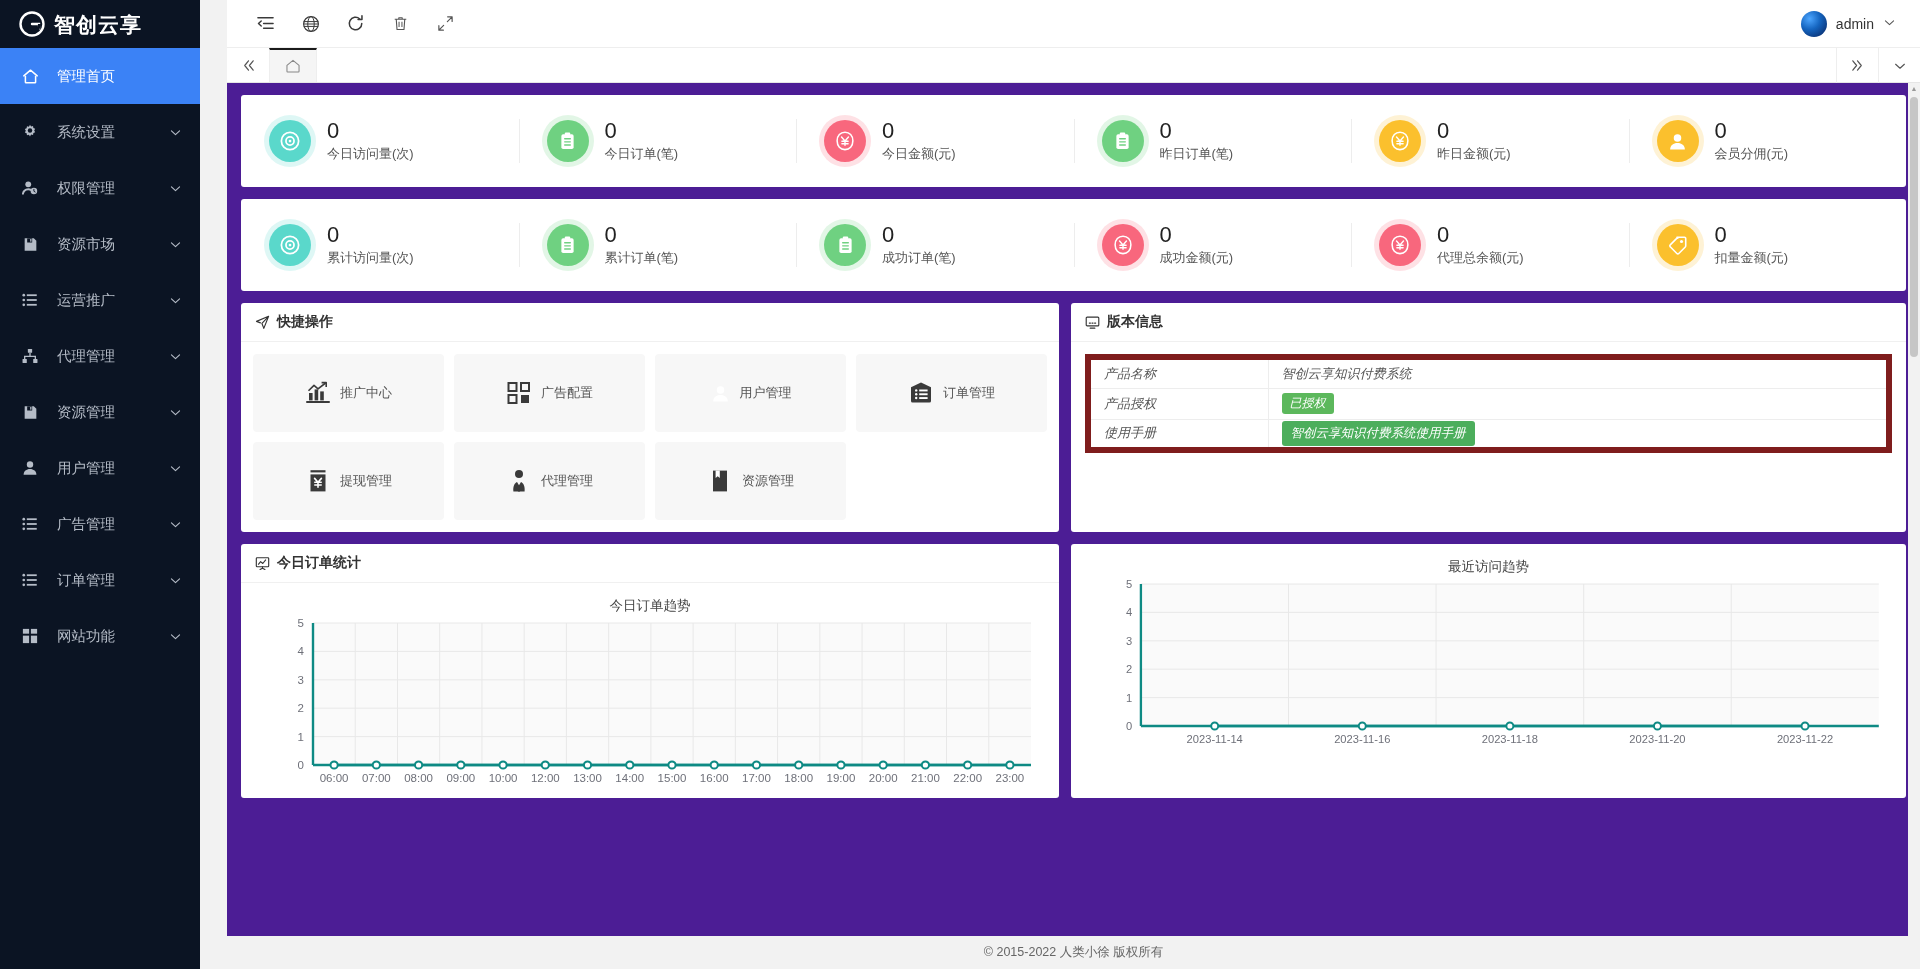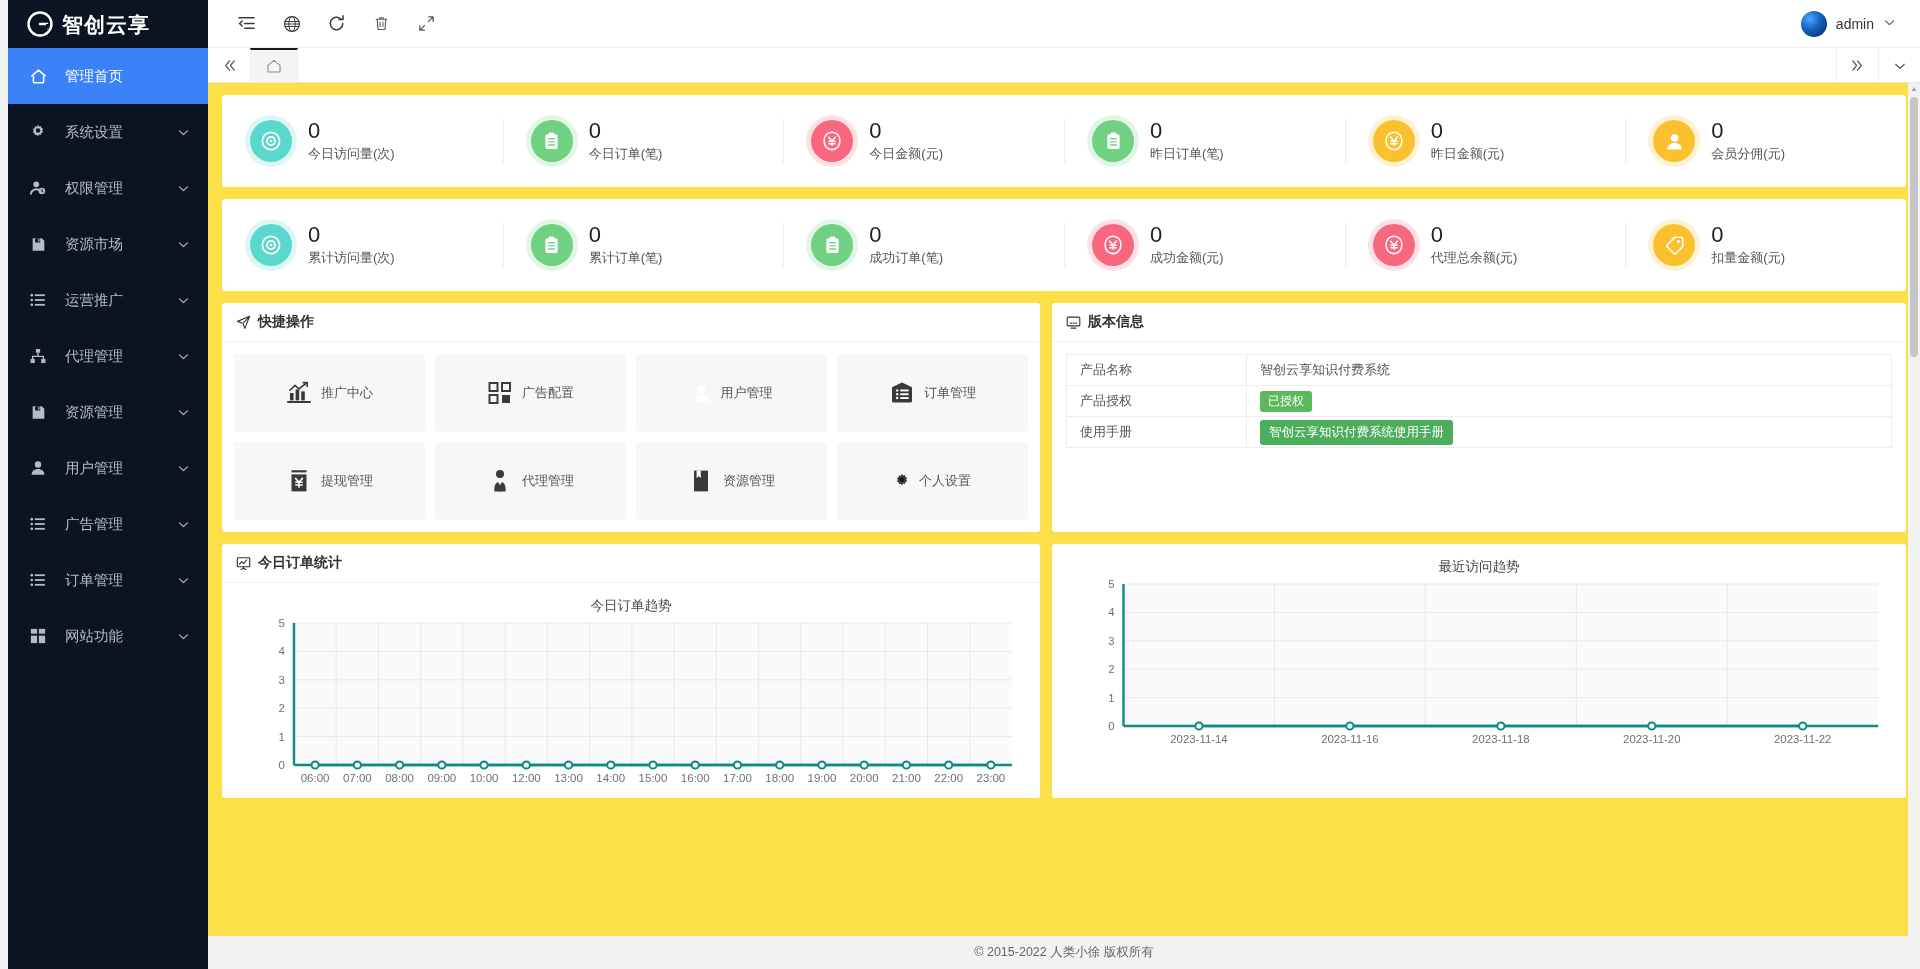--- a/index.html
+++ b/index.html
@@ -3,21 +3,21 @@
 <meta charset="utf-8">
 <style>
   * { box-sizing: border-box; margin:0; padding:0; }
   html,body { width:1920px; height:969px; overflow:hidden; }
   body {
     font-family: "Liberation Sans", "DejaVu Sans", sans-serif;
     font-size: 14px;
     color: #333;
     background: #f2f2f2;
   }
-  .app { display:flex; width:1920px; height:969px;padding-left:8px; }
+  .app { display:flex; width:1920px; height:969px; }
 
   
   .sidebar {
     width: 200px; flex:0 0 200px; height:969px;
     background:#0b1423; color:#b5bcc7;
     display:flex; flex-direction:column;
   }
   .logo-row {
     height:48px; display:flex; align-items:center; gap:9px;
     padding-left:19px; background:#0b1423;
@@ -36,21 +36,21 @@
   .menu-item.active { background:#3b82f6; color:#fff; }
   .menu-item .m-icon {
     width:22px; flex:0 0 22px; display:flex; align-items:center; justify-content:center;
     margin-right:16px;
   }
   .menu-item .m-icon svg { display:block; }
   .menu-item .m-label { font-size:14.5px; white-space:nowrap; }
   .menu-item .m-arrow { margin-left:auto; display:flex; align-items:center; }
 
   
-  .main { flex:1; height:969px; display:flex; flex-direction:column; background:#fde047; min-width:0; }
+  .main { flex:1; height:969px; display:flex; flex-direction:column; background:#4c1d95; min-width:0;margin-left:27px; }
 
   .topbar {
     height:48px; background:#fff; display:flex; align-items:center;
     border-bottom:1px solid #eee; flex:0 0 48px;
   }
   .tb-icons { display:flex; align-items:center; gap:0; padding-left:16px; }
   .tb-btn {
     width:45px; height:48px; display:flex; align-items:center; justify-content:center;
     cursor:pointer; color:#3a3a3a;
   }
@@ -124,21 +124,21 @@
   }
   .quick-cell {
     background:#f7f7f7; border-radius:4px; height:78px;
     display:flex; flex-direction:row; align-items:center; justify-content:center; gap:9px;
     cursor:pointer; color:#3a3a3a;
   }
   .quick-cell svg { display:block; }
   .quick-lab { font-size:13px; color:#555; }
 
   .ver-wrap { padding:12px 14px 14px 14px; }
-  table.ver { width:100%; border-collapse:collapse; border:1px solid #7f1d1d; }
+  table.ver { width:100%; border-collapse:collapse; border:6px solid #7f1d1d;font-style:italic; }
   table.ver td { border:1px solid #ededed; height:31px; padding:0 13px; font-size:13px; color:#555; }
   table.ver td.k { width:180px; background:#fff; }
   .badge-ok {
     display:inline-block; background:#5cb85c; color:#fff; font-size:12px;
     padding:2px 8px; border-radius:3px;
   }
   .btn-manual {
     display:inline-block; background:#4cae5c; color:#fff; font-size:12.5px;
     padding:4px 9px; border-radius:3px; cursor:pointer;
   }
@@ -658,29 +658,20 @@
               </div>
               <div class="quick-cell">
                 <span>
                   <svg width="26" height="26" viewBox="0 0 26 26">
                     <path d="M6 2.6h14v20.8H6z" fill="#3a3a3a"></path>
                     <path d="M8.6 2.6h4.2v7.4l-2.1-1.8-2.1 1.8z" fill="#fff"></path>
                   </svg>
                 </span>
                 <span class="quick-lab">资源管理</span>
               </div>
-              <div class="quick-cell">
-                <span>
-                  <svg width="16" height="16" viewBox="0 0 18 18">
-                    <path d="M9 0.8l1.2 1.9 2.2-.5.4 2.2 2 .9-1.1 2 1.1 2-2 .9-.4 2.2-2.2-.5L9 14.1 7.8 12.2l-2.2.5-.4-2.2-2-.9 1.1-2-1.1-2 2-.9.4-2.2 2.2.5z" fill="currentColor"></path>
-                    <circle cx="9" cy="7.4" r="2.5" fill="#0b1423"></circle>
-                  </svg>
-                </span>
-                <span class="quick-lab">个人设置</span>
-              </div>
             </div>
         </section>
 
         <section class="panel p-right">
           <div class="panel-hd">
             <span>
               <svg width="15" height="15" viewBox="0 0 16 16">
                   <rect x="1.3" y="2.2" width="13.4" height="9.4" rx="1" fill="none" stroke="#333" stroke-width="1.2"></rect>
                   <path d="M5.5 14h5" stroke="#333" stroke-width="1.2" stroke-linecap="round"></path>
                   <path d="M4.6 8.6h1.2M7.4 8.6h1.2M10.2 8.6h1.2" stroke="#333" stroke-width="1.2" stroke-linecap="round"></path>

